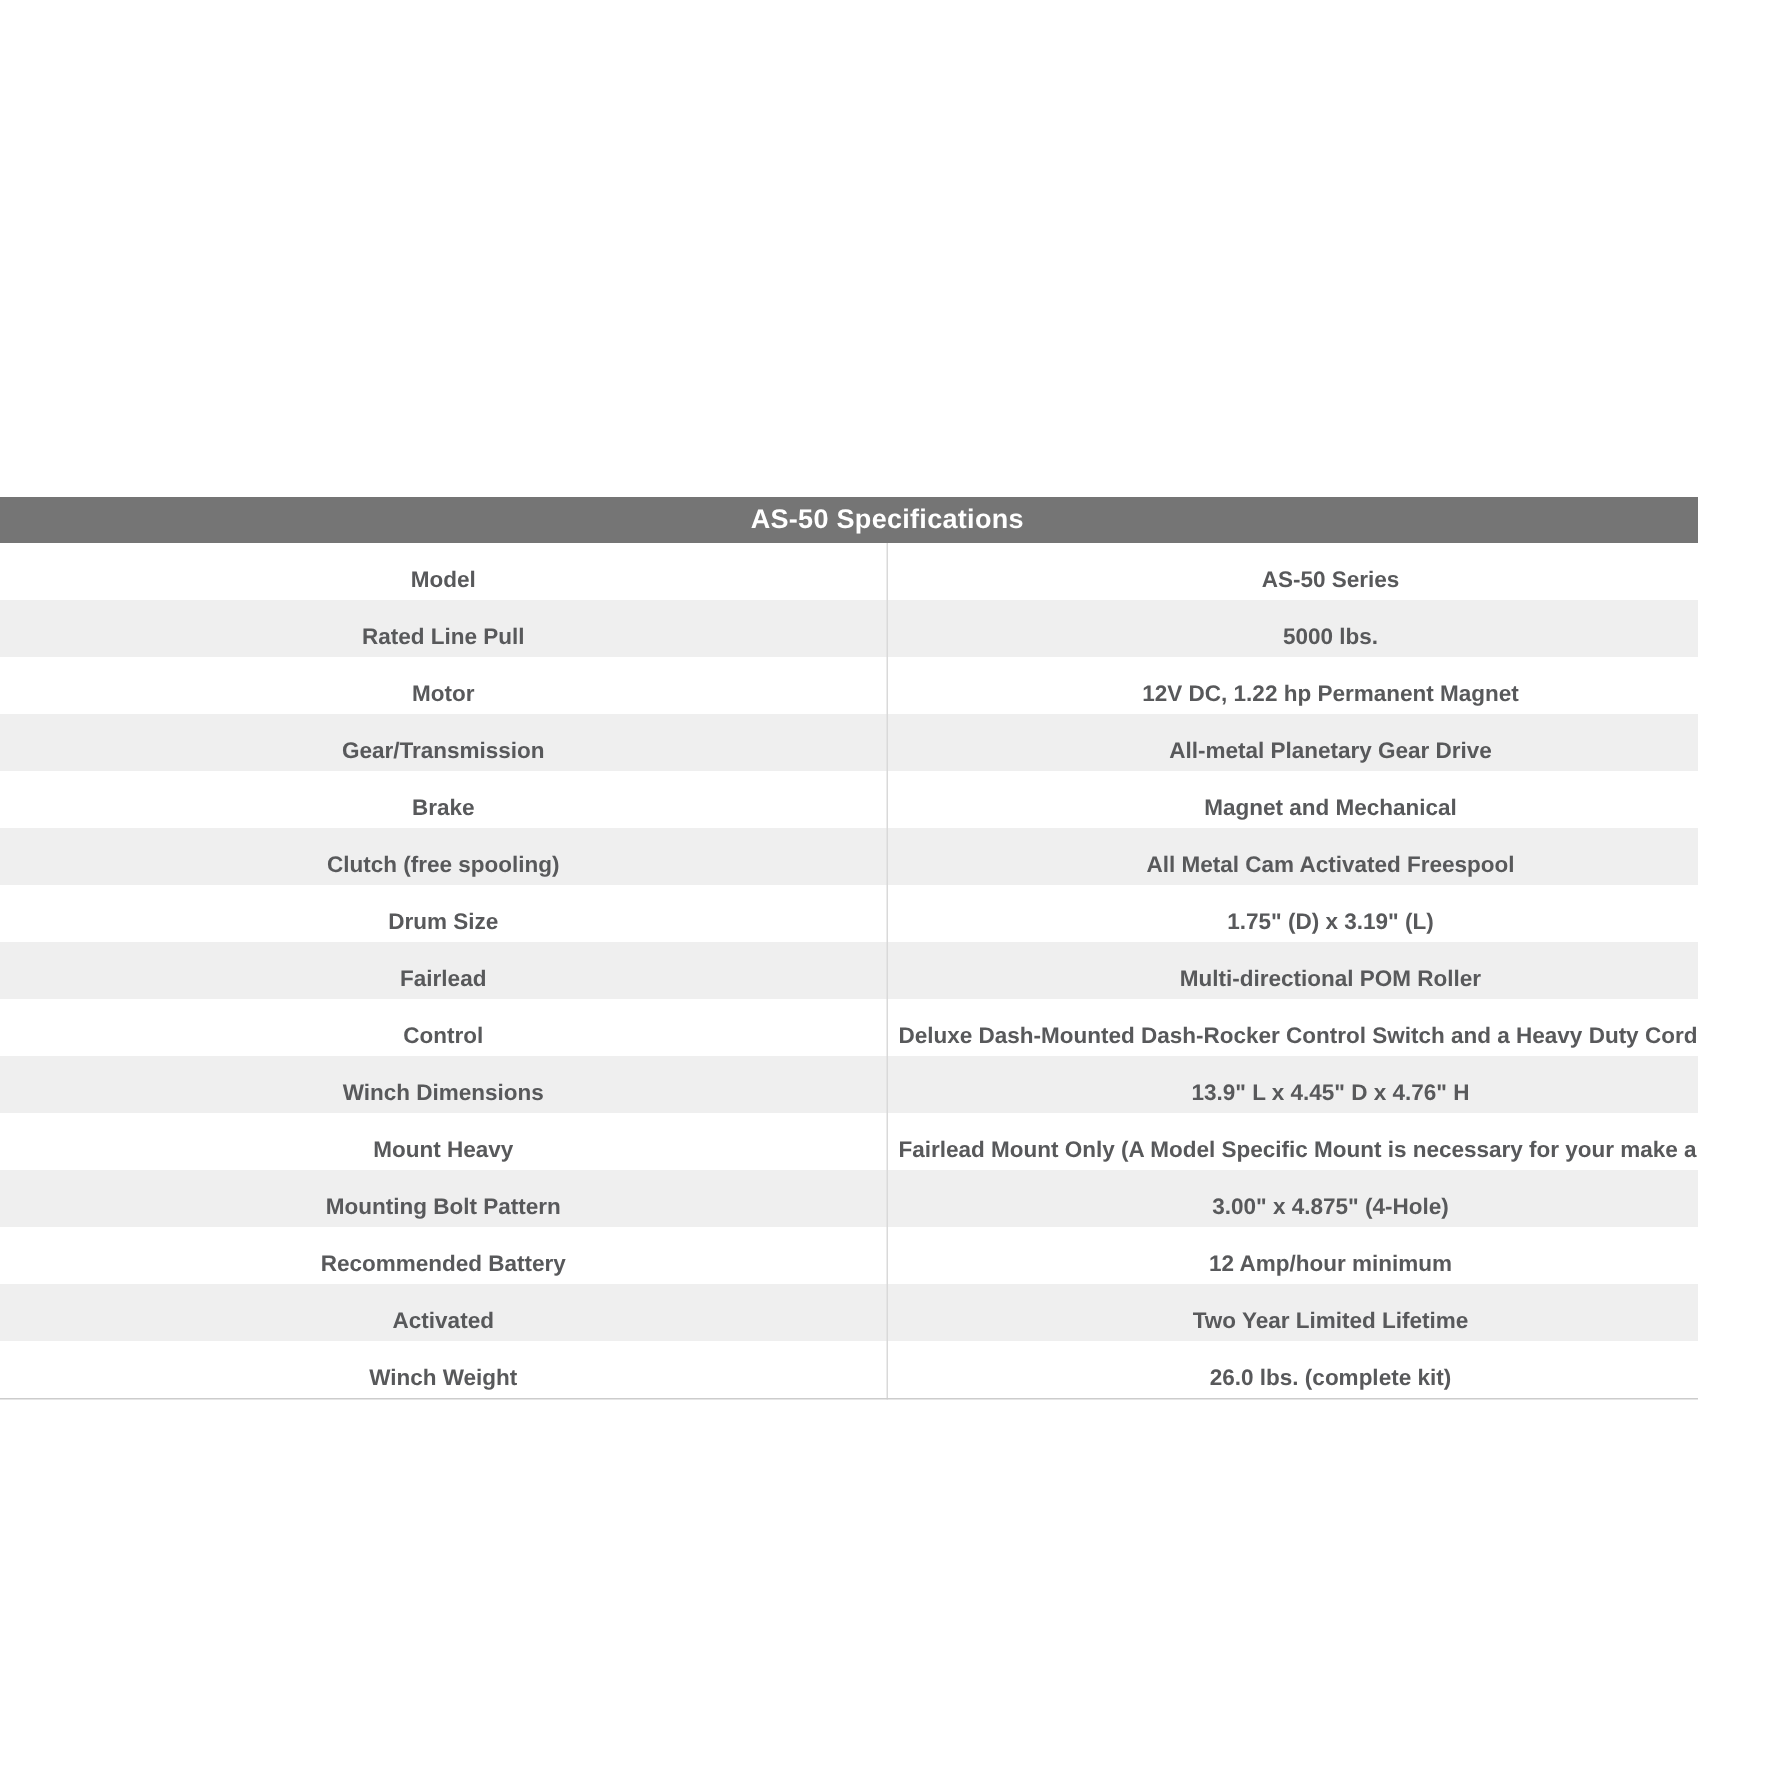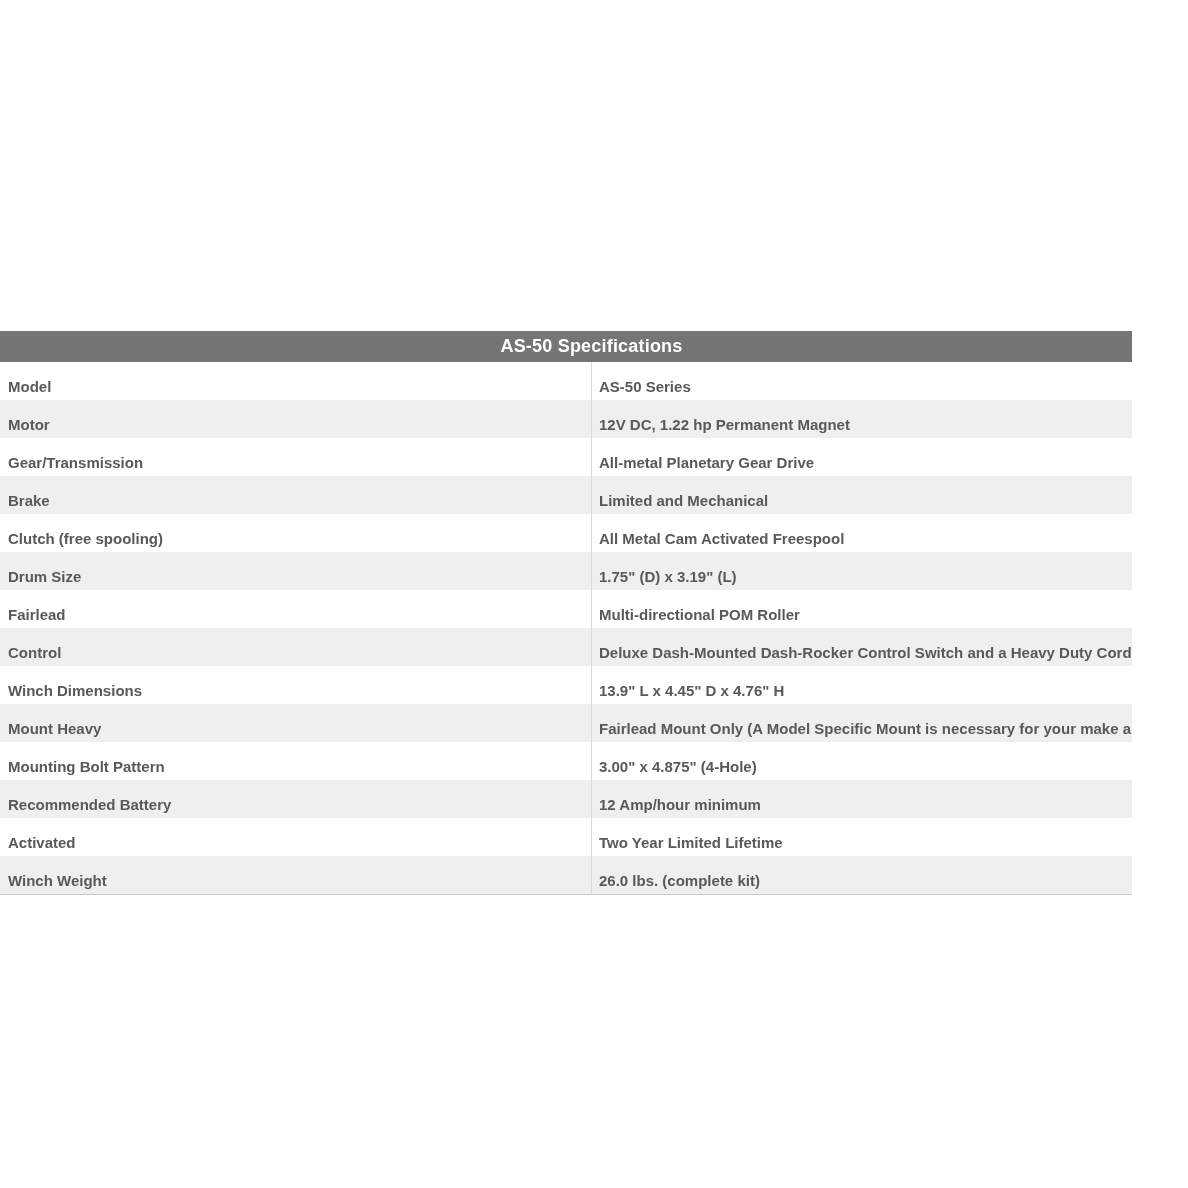--- a/index.html
+++ b/index.html
@@ -50,20 +50,21 @@
   }
   table.spec-table td {
     height: 29px;
     padding: 16px 8px 5px 8px;
     font-size: 15px;
     font-weight: bold;
     color: var(--cell-text);
     vertical-align: middle;
     white-space: nowrap;
     overflow: hidden;
+    text-align: center;
   }
   table.spec-table td.col-label {
     width: 213px;
     border-right: 1px solid var(--divider);
   }
   table.spec-table td.col-value {
     padding-left: 7px;
   }
   table.spec-table tbody tr:nth-child(even) td {
     background: var(--row-alt-bg);
@@ -101,30 +102,34 @@
             <span class="grip"></span>
           </th>
         </tr>
       </thead>
       <tbody>
         <tr>
           <td class="col-label">Model</td>
           <td class="col-value">AS-50 Series</td>
         </tr>
         <tr>
+          <td class="col-label">Rated Line Pull</td>
+          <td class="col-value">5000 lbs.</td>
+        </tr>
+        <tr>
           <td class="col-label">Motor</td>
           <td class="col-value">12V DC, 1.22 hp Permanent Magnet</td>
         </tr>
         <tr>
           <td class="col-label">Gear/Transmission</td>
           <td class="col-value">All-metal Planetary Gear Drive</td>
         </tr>
         <tr>
           <td class="col-label">Brake</td>
-          <td class="col-value">Limited and Mechanical</td>
+          <td class="col-value">Magnet and Mechanical</td>
         </tr>
         <tr>
           <td class="col-label">Clutch (free spooling)</td>
           <td class="col-value">All Metal Cam Activated Freespool</td>
         </tr>
         <tr>
           <td class="col-label">Drum Size</td>
           <td class="col-value">1.75" (D) x 3.19" (L)</td>
         </tr>
         <tr>

